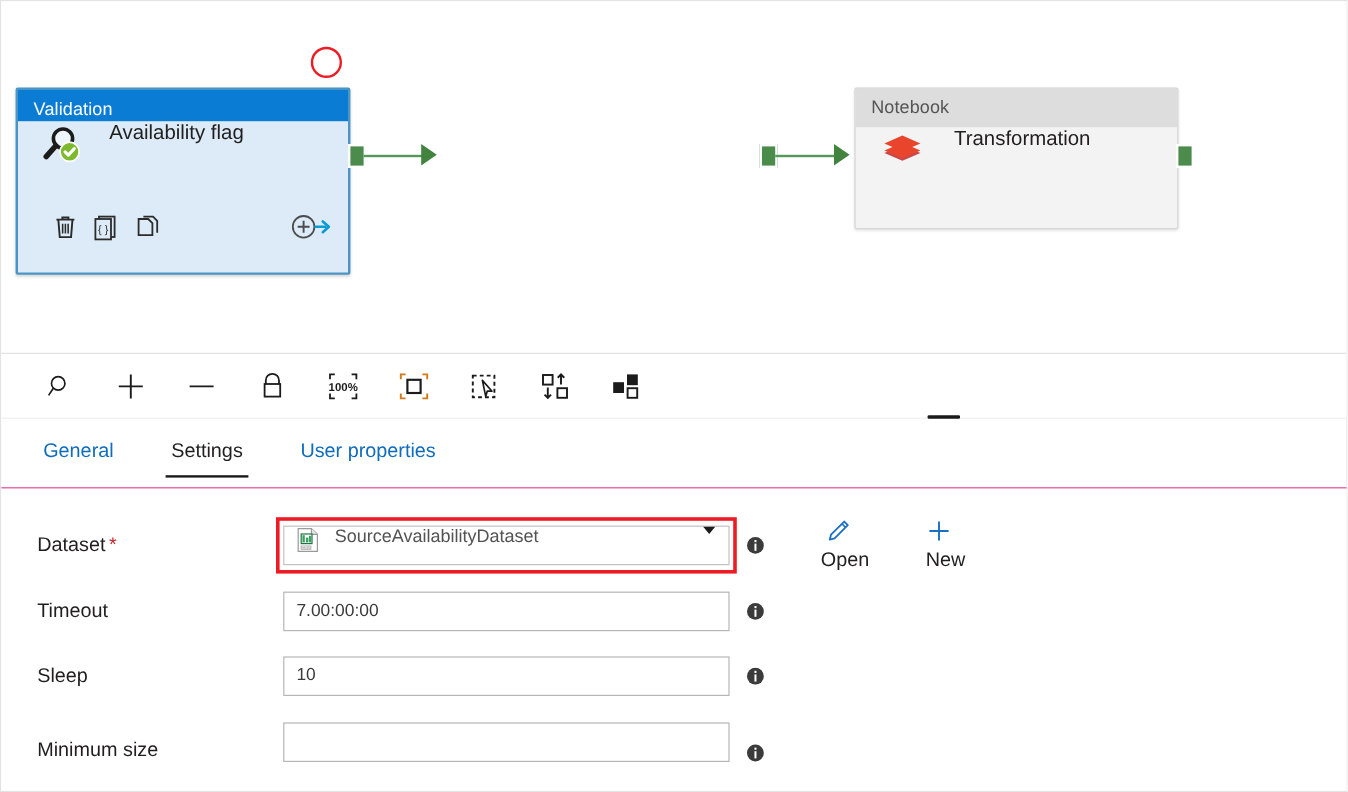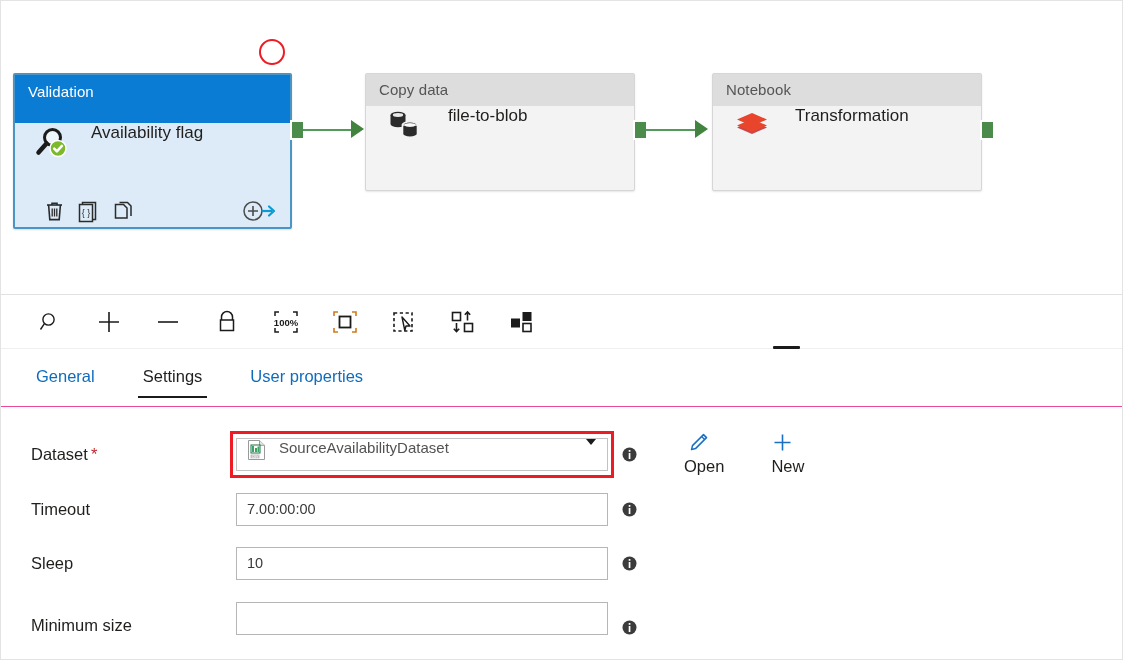--- a/index.html
+++ b/index.html
@@ -63,21 +63,21 @@
   .node-validation {
     left: 12px; top: 72px;
     width: 279px; height: 156px;
     background: #dcebf7;
     border: 2px solid #4a95c4;
     box-shadow: 0 1px 2px rgba(0,0,0,.14);
   }
   .node-validation .node-header {
     background: #0a7cd4;
     color: #ffffff;
-    height: 48px;
+    height: 26px;
     line-height: 34px;
   }
   .node-validation .node-body {
     height: 62px;
     padding-left: 17px;
   }
   .node-validation .node-title { margin-left: 19px; }
 
   .node-actions {
     display: flex;
@@ -355,36 +355,20 @@
             <path d="M27 7.5 l5 4.5 l-5 4.5" fill="none" stroke="#0a9bd4" stroke-width="2.2" stroke-linecap="round" stroke-linejoin="round"></path>
           </svg>
         </div>
       </div>
     </div>
 
     <div class="conn-square" style="left:289px; top:119px;"></div>
     <div class="conn-line" style="left:302px; top:128px; width:50px;"></div>
     <div class="conn-arrow" style="left:350px; top:119px;"></div>
 
-    <div class="node node-grey node-copy">
-      <div class="node-header">Copy data</div>
-      <div class="node-body">
-        <span>
-          <svg width="40" height="38" viewBox="0 0 40 38">
-            <ellipse cx="12" cy="9" rx="7.5" ry="3.2" fill="#2b2b2b"></ellipse>
-            <path d="M4.5 9 v9 a7.5 3.2 0 0 0 15 0 v-9 z" fill="#2b2b2b"></path>
-            <ellipse cx="12" cy="9" rx="5.2" ry="1.9" fill="#ffffff" opacity=".9"></ellipse>
-            <ellipse cx="24" cy="19" rx="7.5" ry="3.2" fill="#2b2b2b" stroke="#f3f3f3" stroke-width="1.6"></ellipse>
-            <path d="M16.5 19 v9 a7.5 3.2 0 0 0 15 0 v-9 z" fill="#2b2b2b" stroke="#f3f3f3" stroke-width="1.6"></path>
-            <ellipse cx="24" cy="19" rx="5.2" ry="1.9" fill="#ffffff" opacity=".9"></ellipse>
-          </svg>
-        </span>
-        <span class="node-title">file-to-blob</span>
-      </div>
-    </div>
 
     <div class="conn-square" style="left:632px; top:119px;"></div>
     <div class="conn-line" style="left:645px; top:128px; width:50px;"></div>
     <div class="conn-arrow" style="left:694px; top:119px;"></div>
 
     <div class="node node-grey node-notebook">
       <div class="node-header">Notebook</div>
       <div class="node-body">
         <span>
           <svg width="40" height="38" viewBox="0 0 40 38">

